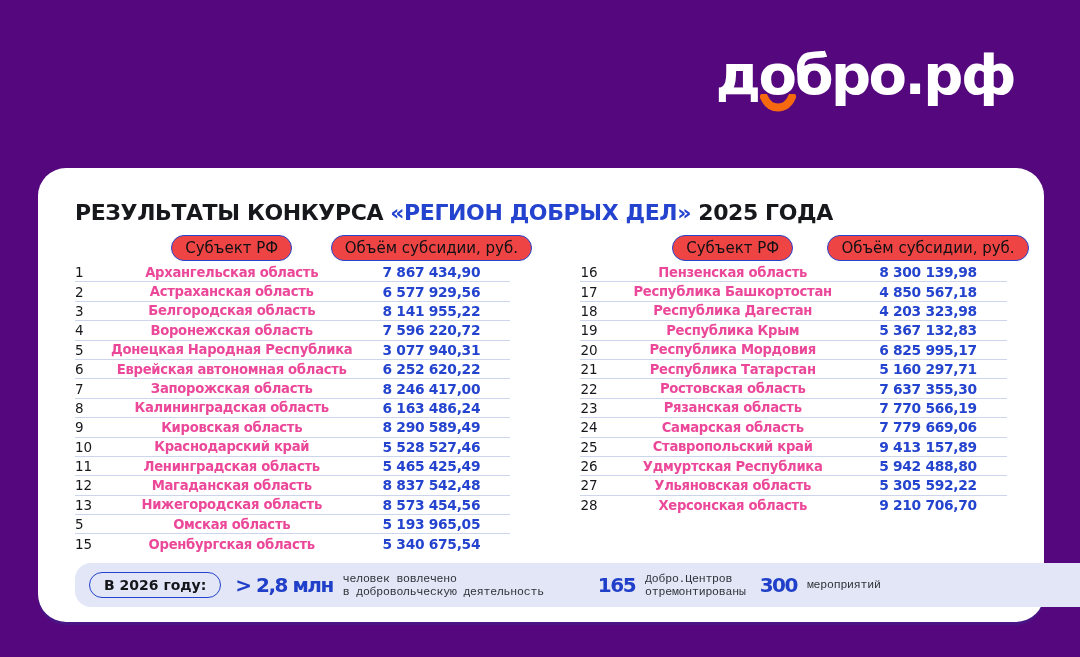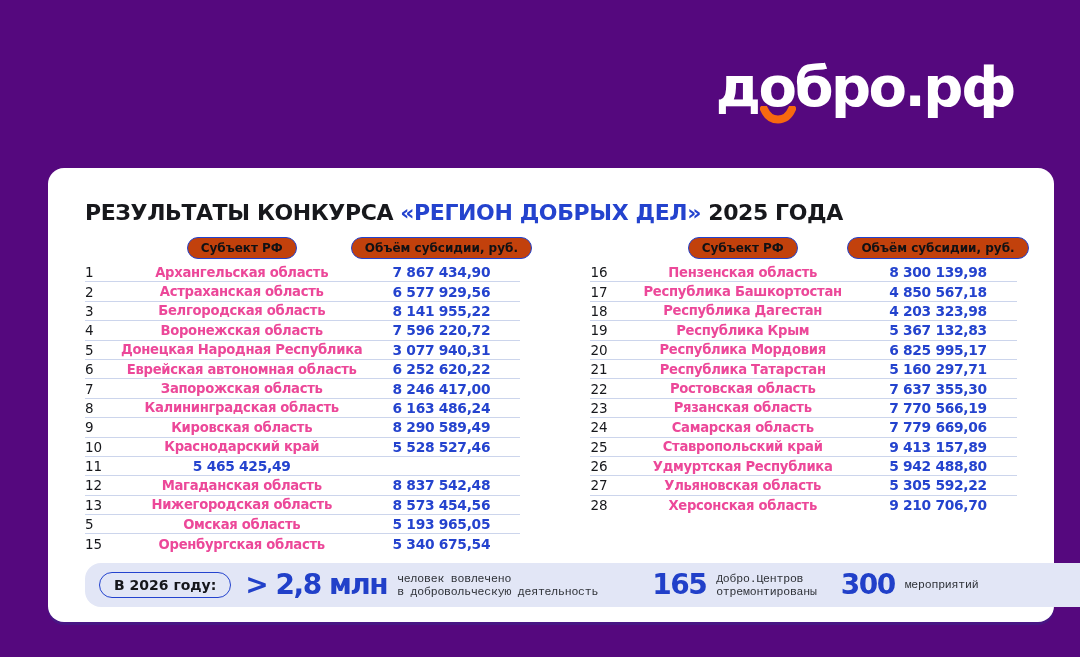--- a/index.html
+++ b/index.html
@@ -1,53 +1,53 @@
 <!DOCTYPE html>
 <html><head>
 <meta charset="utf-8">
 <style>
   html,body{margin:0;padding:0;}
   body{font-family:"DejaVu Sans","Liberation Sans",sans-serif;}
   .screen{position:relative;width:1080px;height:657px;background:#55087e;overflow:hidden;}
 
   
-  .logo{position:absolute;top:56px;right:66px;}
+  .logo{position:absolute;top:44px;right:66px;}
   .logo-text{font-size:56px;font-weight:bold;color:#ffffff;letter-spacing:-2.5px;line-height:1.1;}
   .smile{position:absolute;left:44px;top:50px;width:36px;height:20px;}
 
   
-  .card{position:absolute;left:48px;top:168px;width:1006px;height:454px;background:#ffffff;
-        border-radius:16px;box-sizing:border-box;padding:30px 37px 0 37px;
+  .card{position:absolute;left:38px;top:168px;width:1006px;height:454px;background:#ffffff;
+        border-radius:28px;box-sizing:border-box;padding:30px 37px 0 37px;
         box-shadow:0 3px 0 rgba(55,40,140,0.45);}
 
   .title{font-size:22px;font-weight:bold;color:#17181c;letter-spacing:-0.4px;margin:2px 0 10px 0;white-space:nowrap;}
   .title .hl{color:#2443ce;}
 
   .tables{display:grid;grid-template-columns:1fr 1fr;column-gap:70px;}
   .thead{display:grid;grid-template-columns:36px 1fr 158px;align-items:center;height:26px;margin-bottom:2px;}
-  .pill{justify-self:center;border:1.5px solid #2443ce;border-radius:15px;background:#c2410c;
-        padding:3px 13px;font-size:12px;font-weight:bold;color:#101114;white-space:nowrap;line-height:1.2;}
+  .pill{justify-self:center;border:1.5px solid #2443ce;border-radius:15px;background:#ef4444;
+        padding:3px 13px;font-size:15px;font-weight:normal;color:#101114;white-space:nowrap;line-height:1.2;}
   .tbody .row{display:grid;grid-template-columns:36px 1fr 158px;align-items:center;
         height:19.4px;box-sizing:border-box;border-bottom:1px solid #ccd5ec;}
   .tbody .row:last-child{border-bottom:none;gap:9px;}
   .num{font-size:13.5px;color:#17181c;}
   .name{text-align:center;font-weight:bold;font-size:13.2px;color:#ec4899;letter-spacing:-0.3px;white-space:nowrap;}
   .val{text-align:center;font-weight:bold;font-size:13.8px;color:#2443ce;letter-spacing:-0.3px;white-space:nowrap;}
 
   
   .stats{margin-top:9px;width:1052px;height:44px;background:#e2e6f6;border-radius:16px;
          display:flex;align-items:center;box-sizing:border-box;padding:0 14px;gap:14px;}
   .year-pill{border:1.5px solid #2443ce;border-radius:16px;padding:4px 14px;font-size:14px;
          font-weight:bold;color:#15161a;white-space:nowrap;background:transparent;}
   .stat{display:flex;align-items:center;gap:10px;}
-  .stat-value{font-size:28px;font-weight:bold;color:#2140c9;letter-spacing:-1.5px;white-space:nowrap;}
+  .stat-value{font-size:20px;font-weight:bold;color:#2140c9;letter-spacing:-1.5px;white-space:nowrap;}
   .stat-label{font-size:11.5px;color:#2f3238;line-height:1.15;letter-spacing:-0.2px;font-family:Liberation Mono, monospace;}
   .stat-label span{display:block;white-space:nowrap;}
   .gap-lg{margin-left:40px;}
-  .gap-sm{margin-left:10px;}
+  .gap-sm{}
 </style>
 </head>
 <body>
 
 <div class="screen">
 
   <div class="logo">
     <div class="logo-text">добро.рф</div>
     <svg class="smile" viewBox="0 0 36 20">
       <path d="M4 3 C 10 17, 26 17, 32 3" fill="none" stroke="#f7690f" stroke-width="8" stroke-linecap="round"></path>
@@ -114,20 +114,21 @@
             <span class="name">Кировская область</span>
             <span class="val">8 290 589,49</span>
           </div>
             <div class="row">
             <span class="num">10</span>
             <span class="name">Краснодарский край</span>
             <span class="val">5 528 527,46</span>
           </div>
             <div class="row">
             <span class="num">11</span>
+            <span class="name">Ленинградская область</span>
             <span class="val">5 465 425,49</span>
           </div>
             <div class="row">
             <span class="num">12</span>
             <span class="name">Магаданская область</span>
             <span class="val">8 837 542,48</span>
           </div>
             <div class="row">
             <span class="num">13</span>
             <span class="name">Нижегородская область</span>

